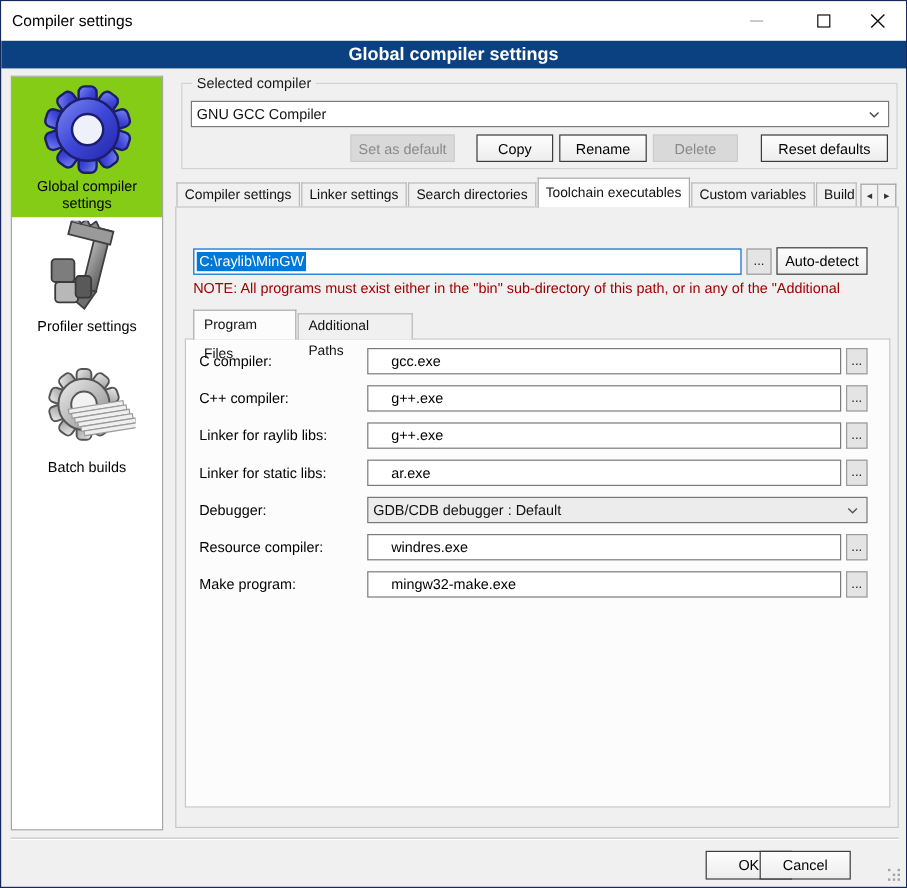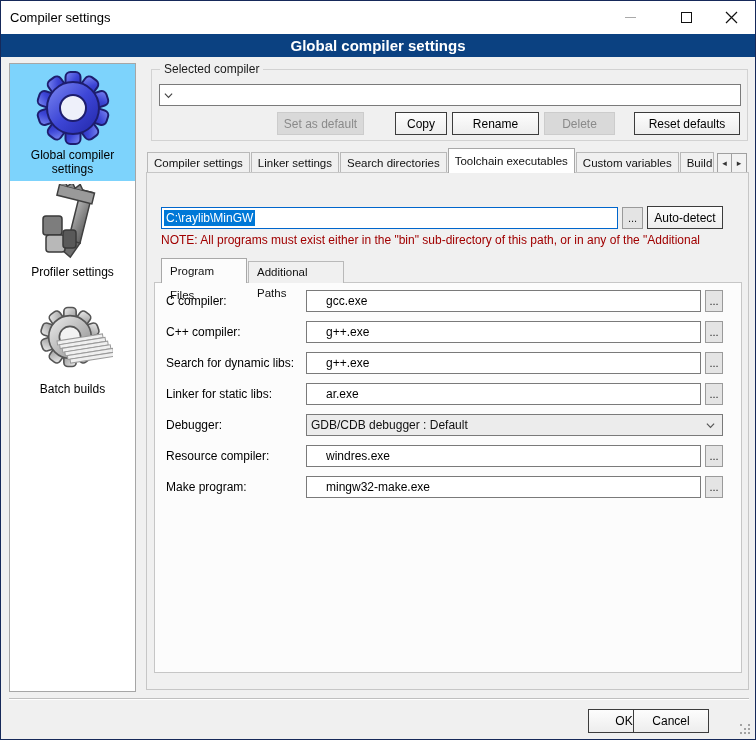--- a/index.html
+++ b/index.html
@@ -19,21 +19,21 @@
   .max-glyph { width:11px; height:11px; border:1px solid #111; background:transparent; }
 
   
   .header { position:absolute; left:0; top:33px; width:754px; height:23px; background:#0b4181;
             color:#fff; font-weight:bold; font-size:15px; text-align:center; line-height:23px; }
 
   
   .sidebar { position:absolute; left:8px; top:62px; width:127px; height:629px;
              background:#ffffff; border:1px solid #a6a6a6; overflow:hidden; }
   .side-item { width:100%; height:117px; text-align:center; padding-top:3px; cursor:default; }
-  .side-item.selected { background:#7dd3fc; }
+  .side-item.selected { background:#84cc16; }
   .side-item .icn { display:block; margin:0 auto; width:80px; height:80px; }
   .side-label { display:block; font-size:12px; line-height:14px; color:#000; padding-top:1px; }
 
   
   .groupbox { position:absolute; border:1px solid #d2d2d2; }
   .grouplabel { position:absolute; top:-8px; left:8px; background:#f0f0f0; padding:0 4px; font-size:12px; color:#1a1a1a; }
   .grouplabel.on-gray { background:#f0f0f0; }
 
   
   .btn { font-family:"Liberation Sans",sans-serif; font-size:12px; color:#000;
@@ -202,28 +202,29 @@
           <rect x="10" y="20" width="46" height="4"></rect>
         </g>
       </svg>
       <span class="side-label">Batch builds</span>
     </div>
   </div>
 
   <div class="groupbox" style="left:150px; top:68px; width:597px; height:72px;">
     <span class="grouplabel">Selected compiler</span>
     <div class="combo" style="left:7px; top:14px; width:582px;">
+      <span class="cval">GNU GCC Compiler</span>
       <svg class="chev" viewBox="0 0 10 10">
         <polyline points="1,3 5,7 9,3" fill="none" stroke="#444" stroke-width="1.3"></polyline>
       </svg>
     </div>
     <div style="position:absolute; right:7px; bottom:5px; display:flex; gap:5px;">
       <button class="btn disabled" style="width:87px; height:23px;">Set as default</button>
-      <button class="btn" style="width:52px; height:23px; margin-left:26px;">Copy</button>
-      <button class="btn" style="width:87px; height:23px;">Rename</button>
+      <button class="btn" style="width:64px; height:23px; margin-left:13px;">Copy</button>
+      <button class="btn" style="width:73px; height:23px;">Rename</button>
       <button class="btn disabled" style="width:71px; height:23px;">Delete</button>
       <button class="btn" style="width:106px; height:23px; margin-left:14px;">Reset defaults</button>
     </div>
   </div>
 
   <div class="tabstrip">
     <div class="tab">Compiler settings</div>
     <div class="tab">Linker settings</div>
     <div class="tab">Search directories</div>
     <div class="tab active">Toolchain executables</div>
@@ -254,21 +255,21 @@
   <div class="innerpanel"></div>
 
   <span class="flabel" style="left:165px; top:293px; z-index:3;">C compiler:</span>
   <input class="tinput" style="left: 305px; top: 289px; width: 395px; z-index: 3;" value="gcc.exe">
   <button class="browse-btn" style="position:absolute; left:704px; top:289px; width:18px; height:22px; z-index:3;">...</button>
 
   <span class="flabel" style="left:165px; top:324px; z-index:3;">C++ compiler:</span>
   <input class="tinput" style="left: 305px; top: 320px; width: 395px; z-index: 3;" value="g++.exe">
   <button class="browse-btn" style="position:absolute; left:704px; top:320px; width:18px; height:22px; z-index:3;">...</button>
 
-  <span class="flabel" style="left:165px; top:355px; z-index:3;">Search for dynamic libs:</span>
+  <span class="flabel" style="left:165px; top:355px; z-index:3;">Linker for raylib libs:</span>
   <input class="tinput" style="left: 305px; top: 351px; width: 395px; z-index: 3;" value="g++.exe">
   <button class="browse-btn" style="position:absolute; left:704px; top:351px; width:18px; height:22px; z-index:3;">...</button>
 
   <span class="flabel" style="left:165px; top:386px; z-index:3;">Linker for static libs:</span>
   <input class="tinput" style="left: 305px; top: 382px; width: 395px; z-index: 3;" value="ar.exe">
   <button class="browse-btn" style="position:absolute; left:704px; top:382px; width:18px; height:22px; z-index:3;">...</button>
 
   <span class="flabel" style="left:165px; top:417px; z-index:3;">Debugger:</span>
   <div class="combo gray" style="left:305px; top:413px; width:417px; z-index:3;">
     <span class="cval">GDB/CDB debugger : Default</span>

